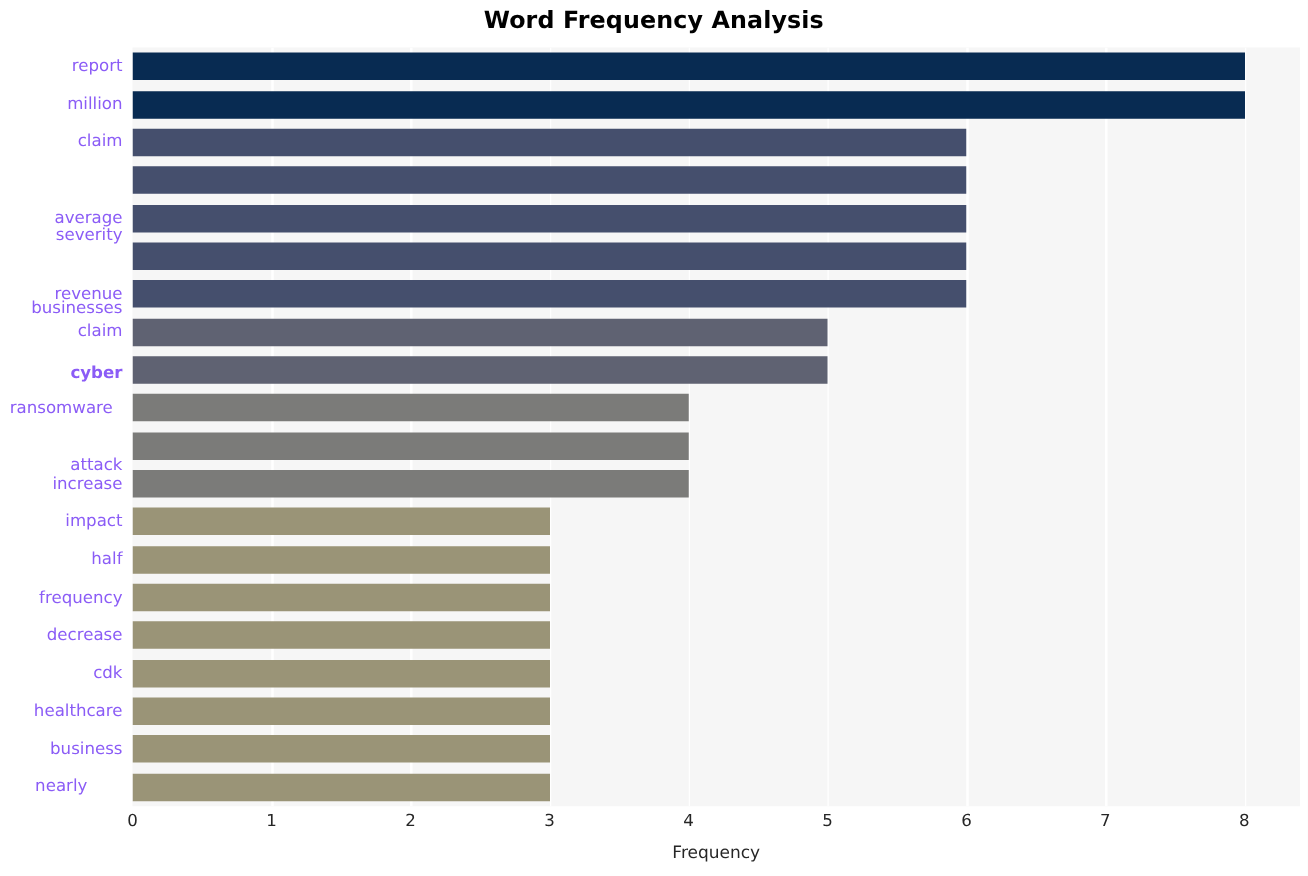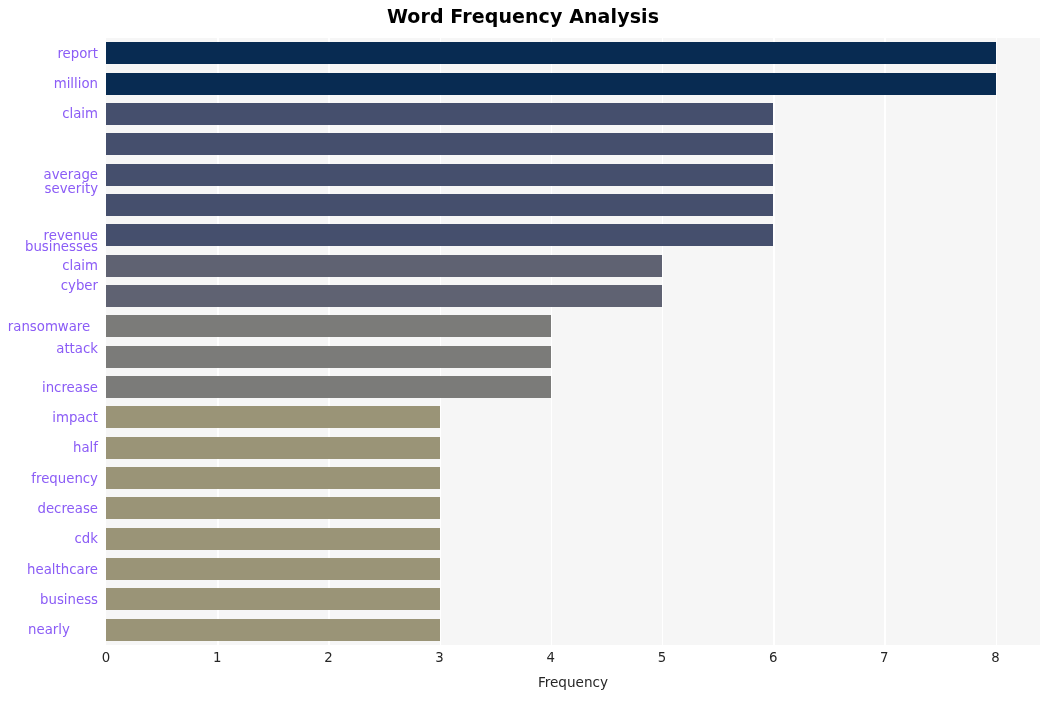--- a/index.html
+++ b/index.html
@@ -151,23 +151,23 @@
 
   <div id="y-labels">
       <div class="y-label" style="top: 7.675px;">report</div>
       <div class="y-label" style="top: 38.025px;">million</div>
       <div class="y-label" style="top: 68.375px;">claim</div>
       <div class="y-label" style="top: 98.725px; margin-top: 44px;">severity</div>
       <div class="y-label" style="top: 129.075px; padding-left: 27px;">average</div>
       <div class="y-label" style="top: 173px; margin-top: 28px;">businesses</div>
       <div class="y-label" style="top: 189.775px;">revenue</div>
       <div class="y-label" style="top: 220.125px;">claim</div>
-      <div class="y-label" style="top: 240px;">cyber</div>
+      <div class="y-label" style="top: 253px; font-weight: bold;">cyber</div>
       <div class="y-label" style="top: 280.825px; text-align: center;">ransomware</div>
-      <div class="y-label" style="top: 303px;">attack</div>
+      <div class="y-label" style="top: 327px;">attack</div>
       <div class="y-label" style="top: 341.525px; padding-left: 36px;">increase</div>
       <div class="y-label" style="top: 371.875px;">impact</div>
       <div class="y-label" style="top: 402.225px;">half</div>
       <div class="y-label" style="top: 432.575px;">frequency</div>
       <div class="y-label" style="top: 462.925px;">decrease</div>
       <div class="y-label" style="top: 493.275px;">cdk</div>
       <div class="y-label" style="top: 523.625px;">healthcare</div>
       <div class="y-label" style="top: 553.975px;">business</div>
       <div class="y-label" style="top: 584.325px; text-align: center;">nearly</div>
     </div>

